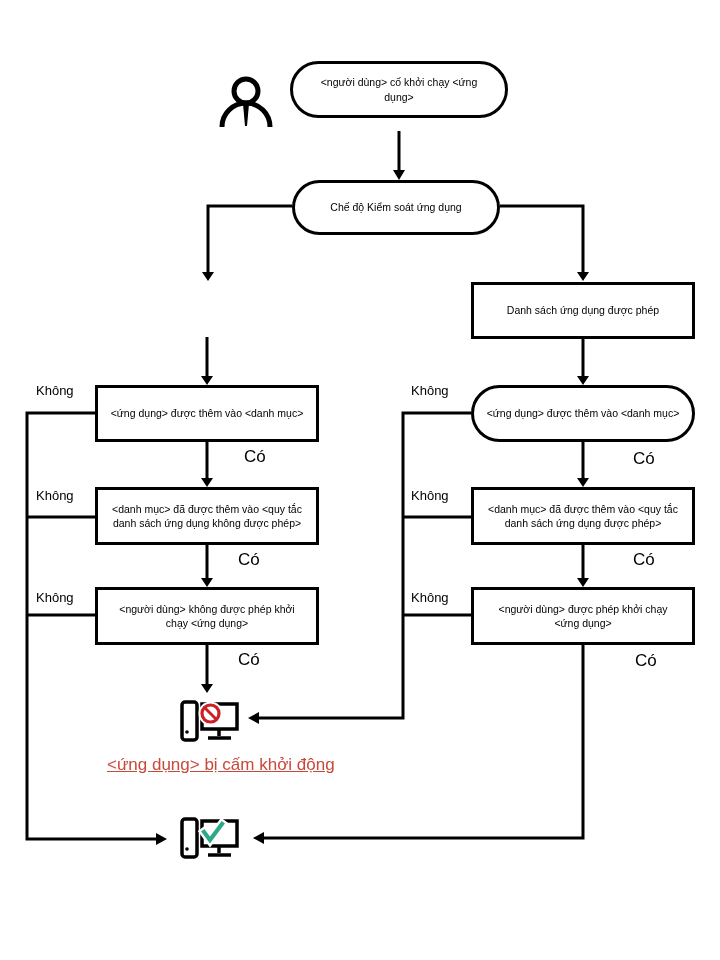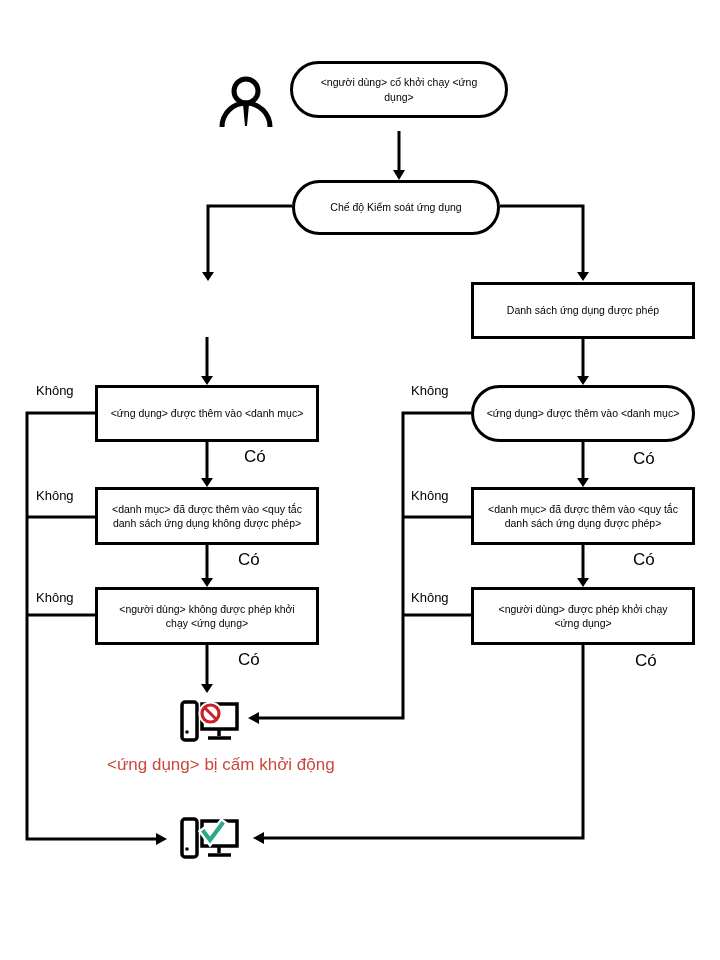--- a/index.html
+++ b/index.html
@@ -8,21 +8,21 @@
   svg.layer{position:absolute;left:0;top:0;width:720px;height:960px;}
   .node{
     position:absolute;box-sizing:border-box;background:#fff;border:3px solid #000;
     display:flex;align-items:center;justify-content:center;text-align:center;
     font-size:10.5px;line-height:1.35;color:#000;padding:4px 12px;
   }
   .stadium{border-radius:30px;}
   .lbl{position:absolute;font-size:13px;color:#000;white-space:nowrap;}
   .lbl-yes{font-size:17px;}
   .outcome{position:absolute;font-size:17px;white-space:nowrap;}
-  .outcome-blocked{color:#c8493c;}
+  .outcome-blocked{color:#c8493c;text-decoration:underline;}
   .outcome-started{color:#0f7b6c;}
 
   
   #n-start      {left:290px;top:61px; width:218px;height:57px;}
   #n-mode       {left:292px;top:180px;width:208px;height:55px;text-align:right;}
   #n-denylist   {left:95px; top:282px;width:224px;height:55px;}
   #n-allowlist  {left:471px;top:282px;width:224px;height:57px;}
   #n-deny-app   {left:95px; top:385px;width:224px;height:57px;}
   #n-allow-app  {left:471px;top:385px;width:224px;height:57px;}
   #n-deny-cat   {left:95px; top:487px;width:224px;height:58px;}

